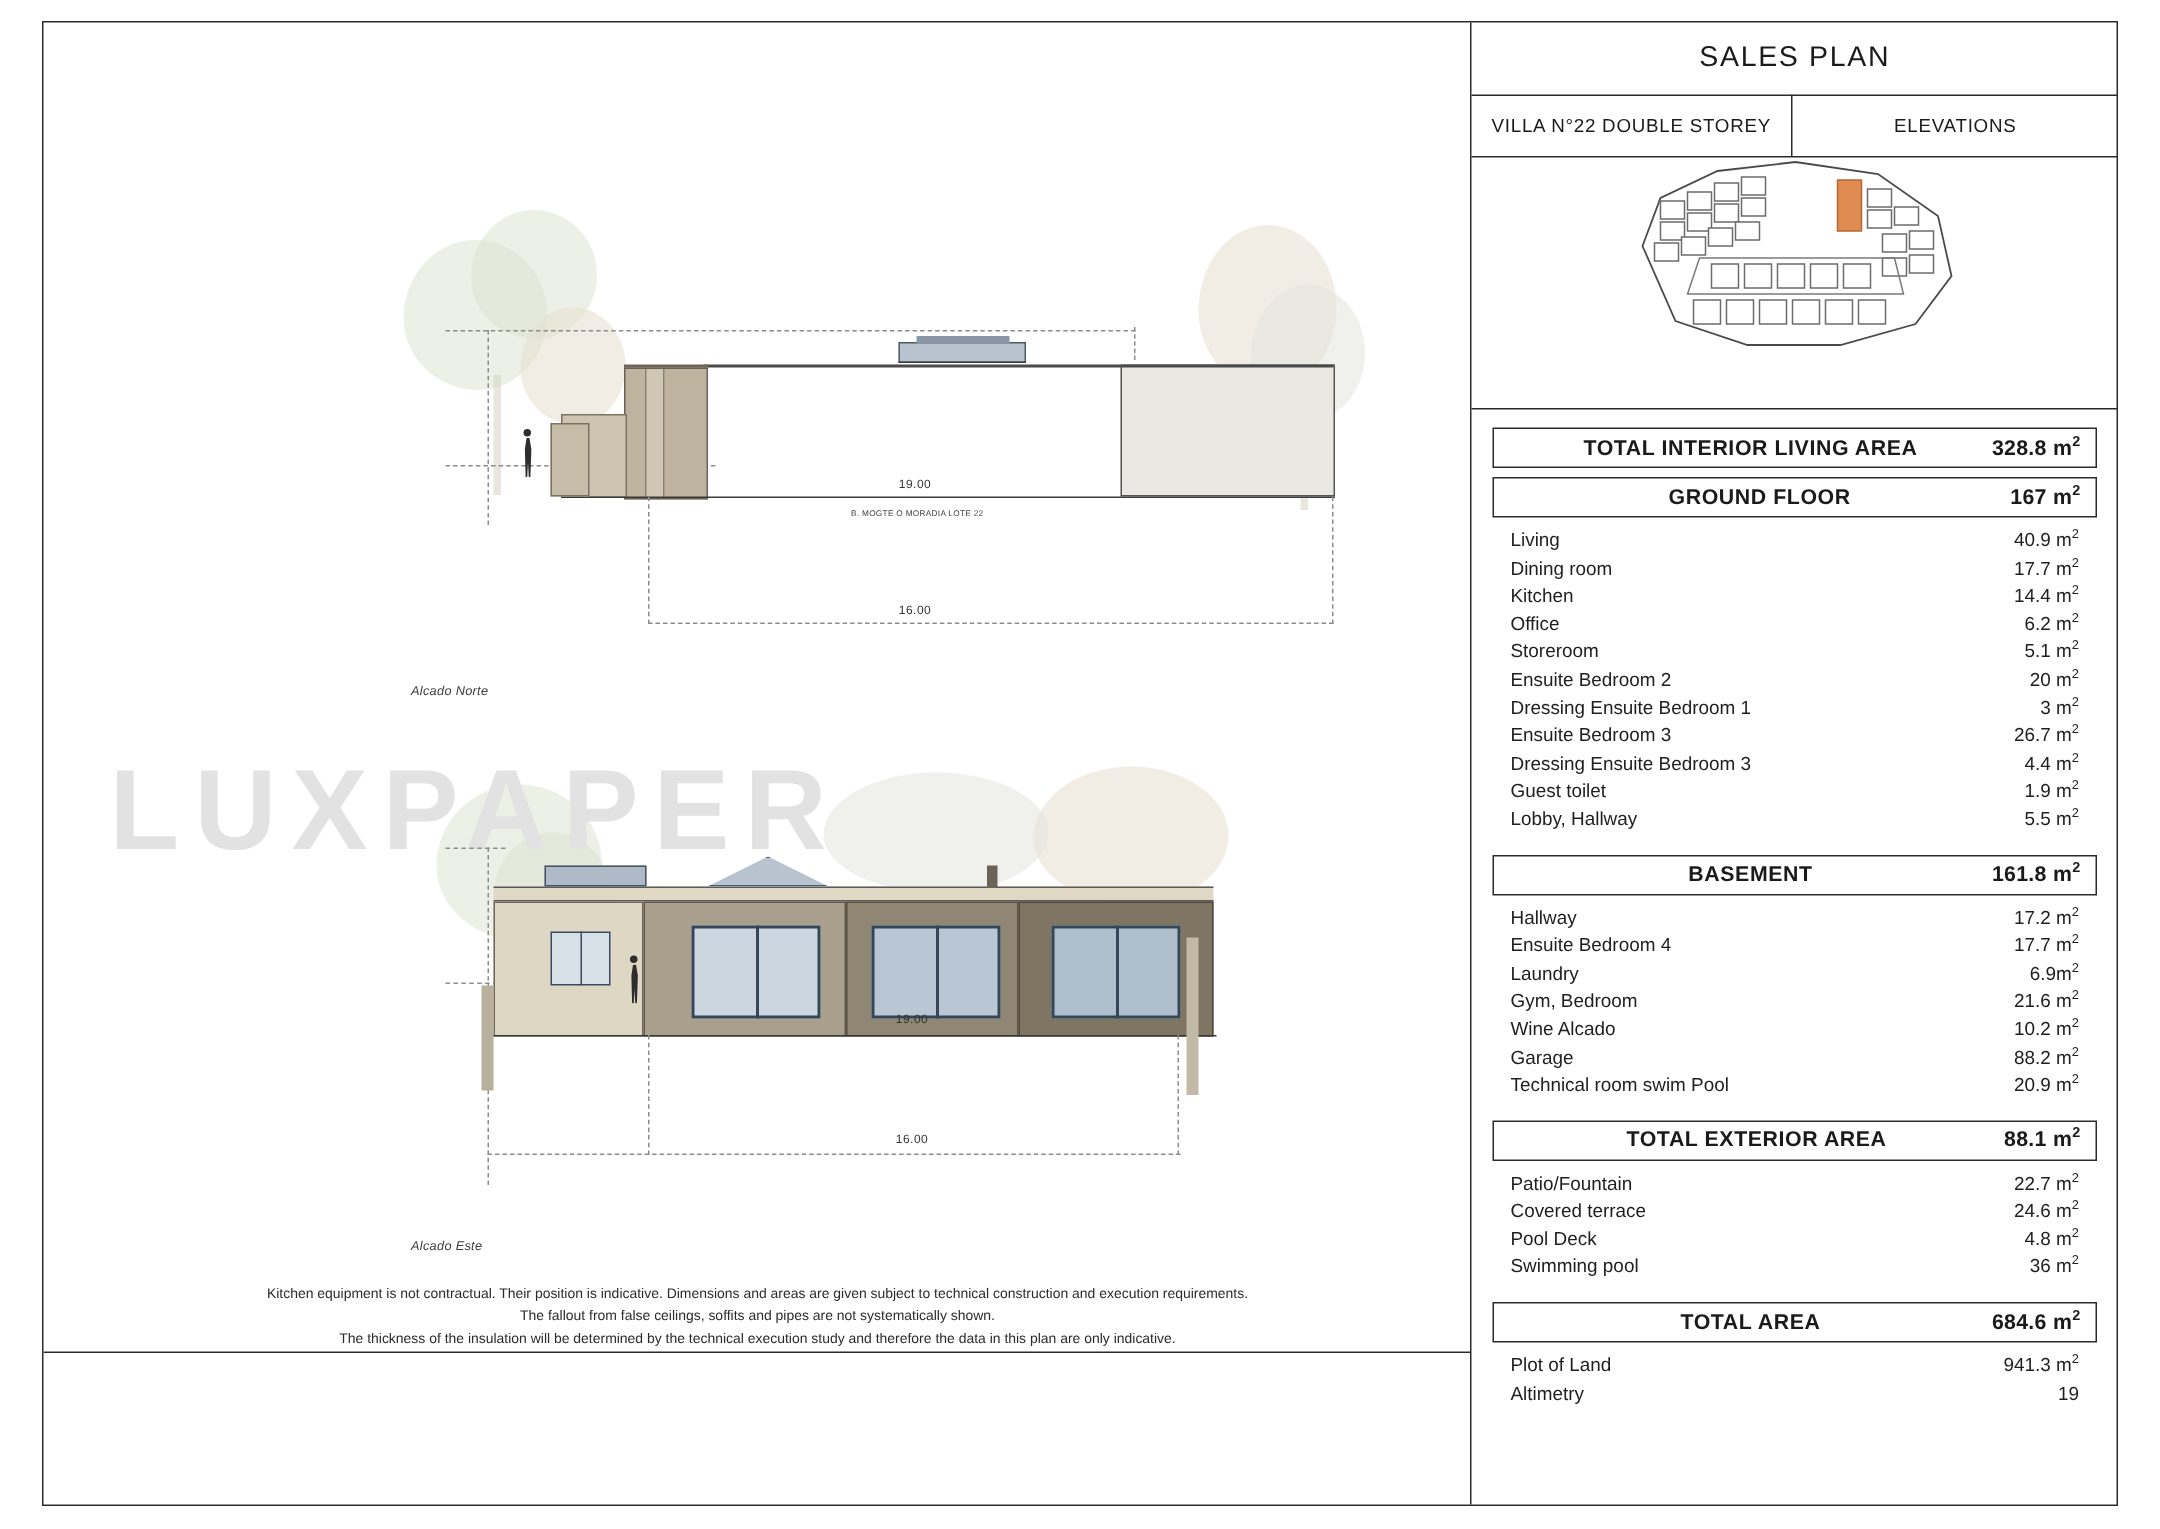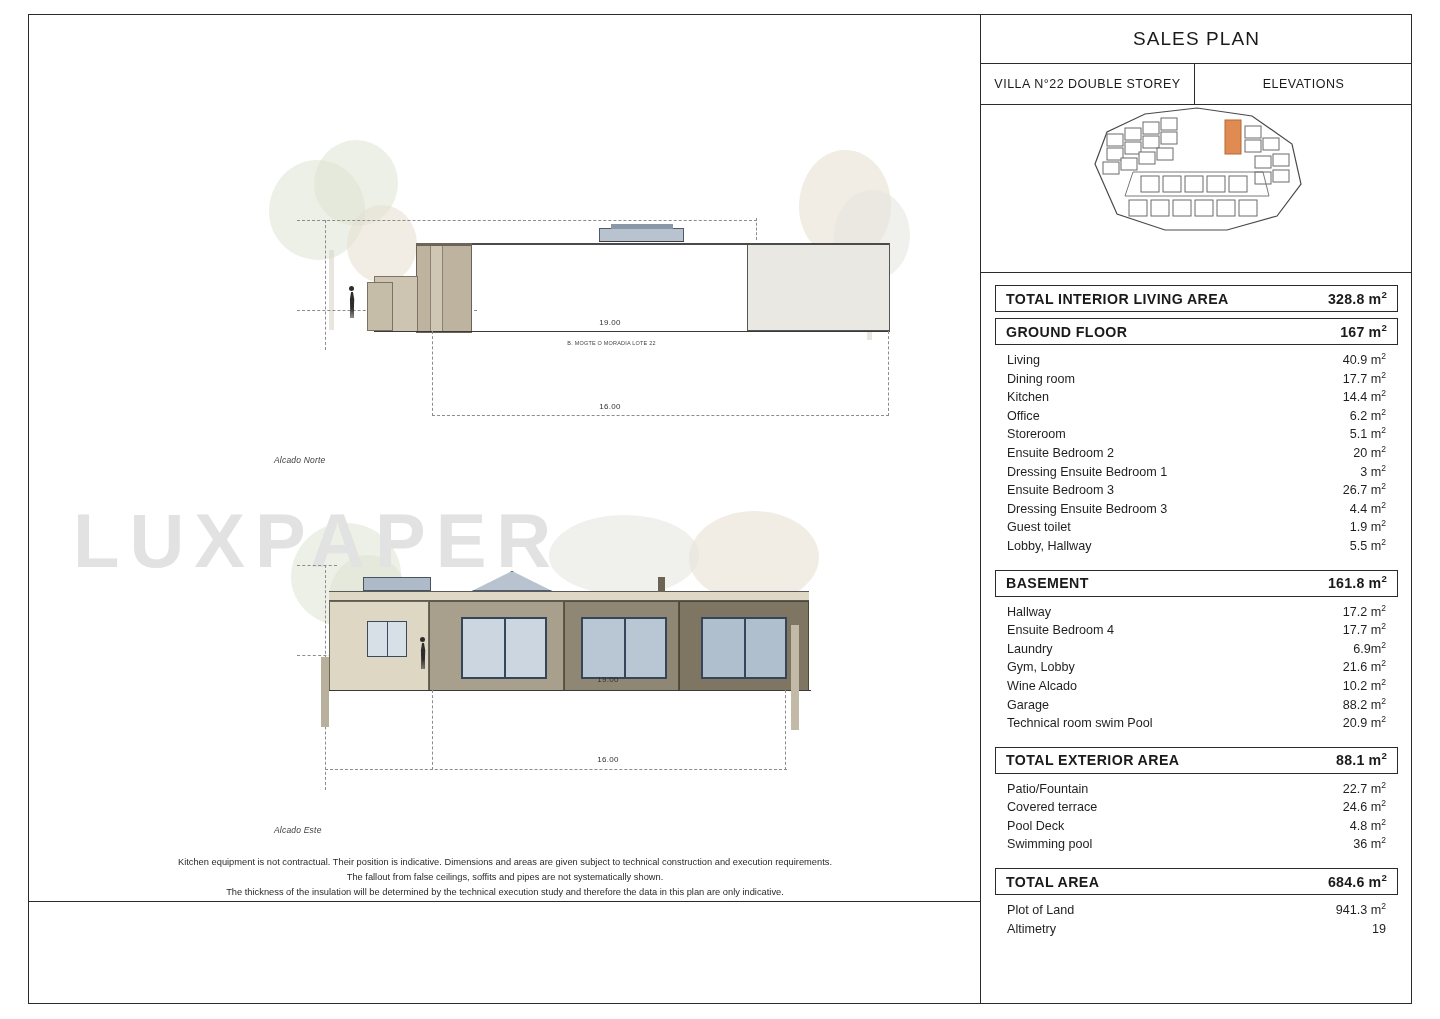--- a/index.html
+++ b/index.html
@@ -207,20 +207,21 @@
     display: flex;
     align-items: center;
     padding: 0 10px;
     margin-bottom: 6px;
   }
   .band .label {
     font-size: 14.2px;
     font-weight: 700;
     letter-spacing: .4px;
     flex: 1;
+    text-align: center;
   }
   .band .value {
     font-size: 14.2px;
     font-weight: 700;
     letter-spacing: .2px;
     white-space: nowrap;
   }
   .rows { margin: 4px 0 14px 0; }
   .row {
     display: flex;
@@ -479,21 +480,21 @@
           </div>
         <div class="row">
             <span class="name">Ensuite Bedroom 4</span>
             <span class="val"><span>17.7 m</span><sup>2</sup></span>
           </div>
         <div class="row">
             <span class="name">Laundry</span>
             <span class="val"><span>6.9m</span><sup>2</sup></span>
           </div>
         <div class="row">
-            <span class="name">Gym, Lobby</span>
+            <span class="name">Gym, Bedroom</span>
             <span class="val"><span>21.6 m</span><sup>2</sup></span>
           </div>
         <div class="row">
             <span class="name">Wine Alcado</span>
             <span class="val"><span>10.2 m</span><sup>2</sup></span>
           </div>
         <div class="row">
             <span class="name">Garage</span>
             <span class="val"><span>88.2 m</span><sup>2</sup></span>
           </div>

